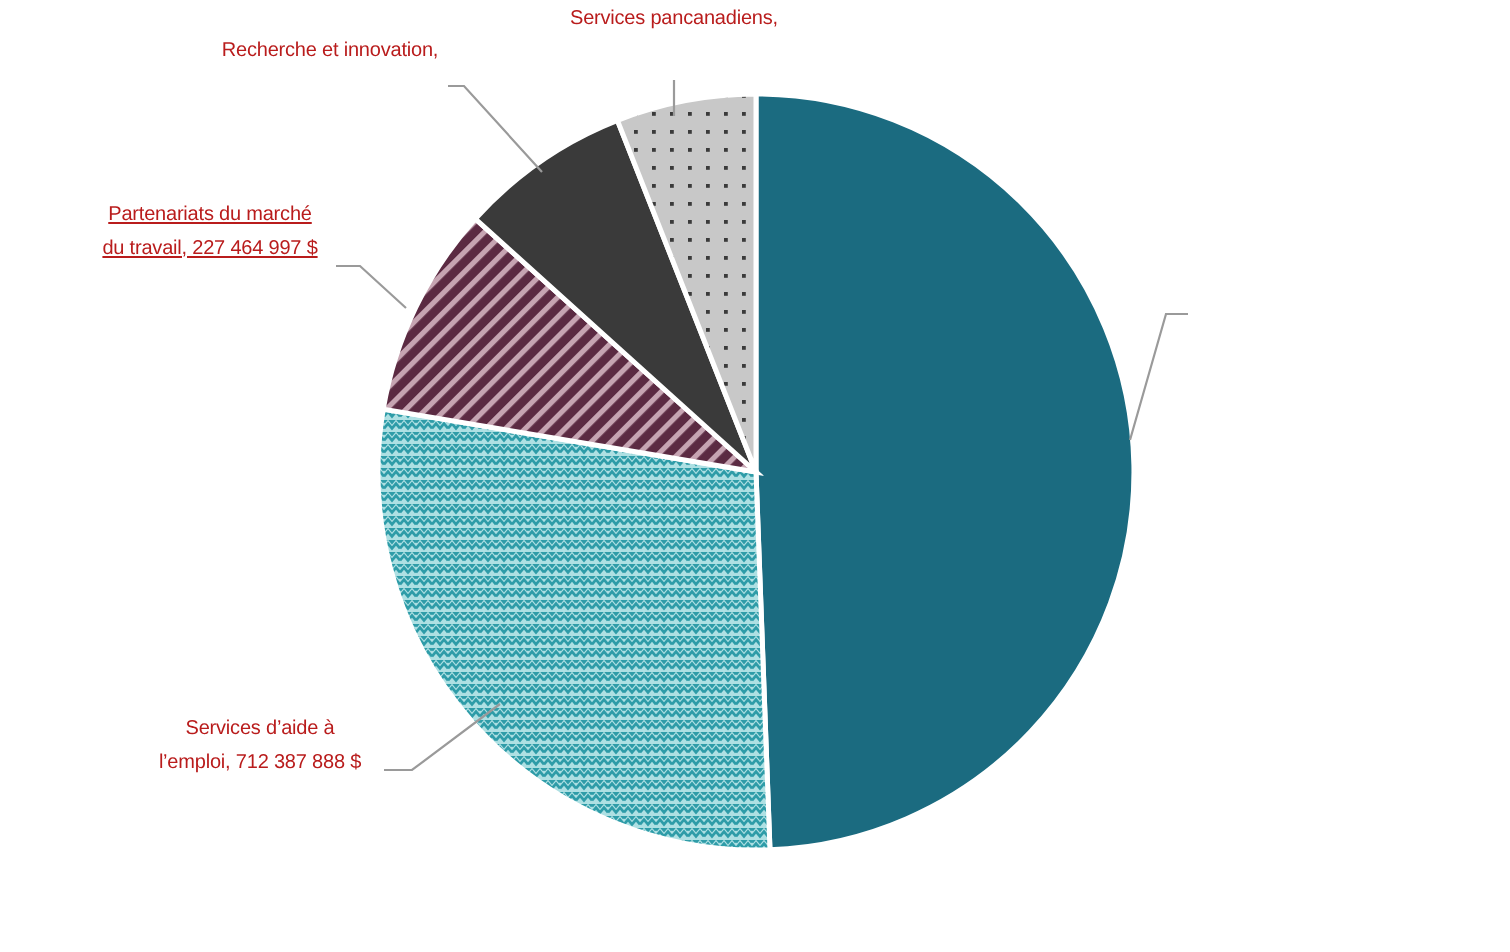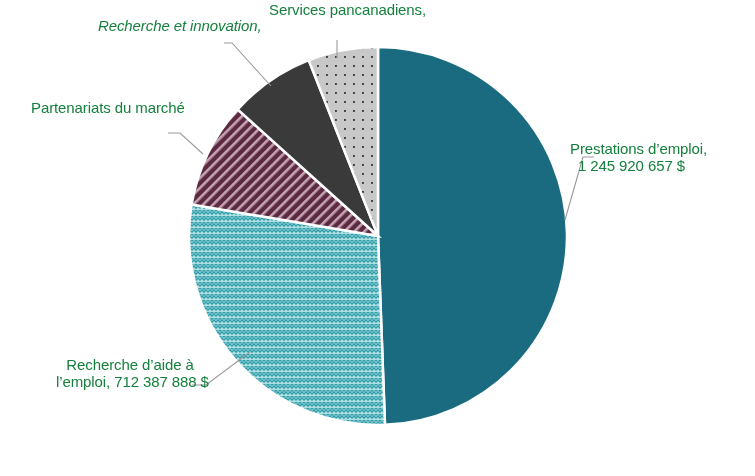--- a/index.html
+++ b/index.html
@@ -23,32 +23,32 @@
   }
   .chart-svg {
     position: absolute;
     left: 0;
     top: 0;
     width: 755px;
     height: 476px;
   }
   .label {
     position: absolute;
-    font-size: 15px;
+    font-size: 10px;
     line-height: 16.5px;
-    color: #15803d;
+    color: #b91c1c;
     white-space: nowrap;
     letter-spacing: -0.1px;
   }
   .label .l1, .label .l2 { display: block; }
   .lbl-prestations       { left: 570px; top: 141px;  text-align: left; }
   .lbl-prestations .l2   { padding-left: 8px; }
   .lbl-services-aide     { left: 56px;  top: 357px;  text-align: center; width: 148px; }
-  .lbl-partenariats      { left: 31px;  top: 100px;  text-align: center; width: 148px; }
-  .lbl-recherche         { left: 98px;  top: 18px;   text-align: center; width: 134px; font-style: italic; }
+  .lbl-partenariats      { left: 31px;  top: 100px;  text-align: center; width: 148px; text-decoration: underline; }
+  .lbl-recherche         { left: 98px;  top: 18px;   text-align: center; width: 134px; }
   .lbl-pancanadiens      { left: 269px; top: 2px;    text-align: center; width: 136px; }
 </style>
 </head>
 <body>
 
 <div id="chart-root">
 
   <svg class="chart-svg" viewBox="0 0 755 476">
     <defs>
 
@@ -84,32 +84,29 @@
 
     <g stroke="#9A9A9A" stroke-width="1.1" fill="none">
       <polyline points="565,220 583,157 594,157"></polyline>
       <polyline points="250,352 206,385 192,385"></polyline>
       <polyline points="203,154 180,133 168,133"></polyline>
       <polyline points="271,86 232,43 224,43"></polyline>
       <polyline points="337,58 337,40"></polyline>
     </g>
   </svg>
 
-  <div class="label lbl-prestations">
-    <span class="l1">Prestations d’emploi,</span>
-    <span class="l2">1 245 920 657 $</span>
-  </div>
 
   <div class="label lbl-services-aide">
-    <span class="l1">Recherche d’aide à</span>
+    <span class="l1">Services d’aide à</span>
     <span class="l2">l’emploi, 712 387 888 $</span>
   </div>
 
   <div class="label lbl-partenariats">
     <span class="l1">Partenariats du marché</span>
+    <span class="l2">du travail, 227 464 997 $</span>
   </div>
 
   <div class="label lbl-recherche">
     <span class="l1">Recherche et innovation,</span>
   </div>
 
   <div class="label lbl-pancanadiens">
     <span class="l1">Services pancanadiens,</span>
   </div>
 

